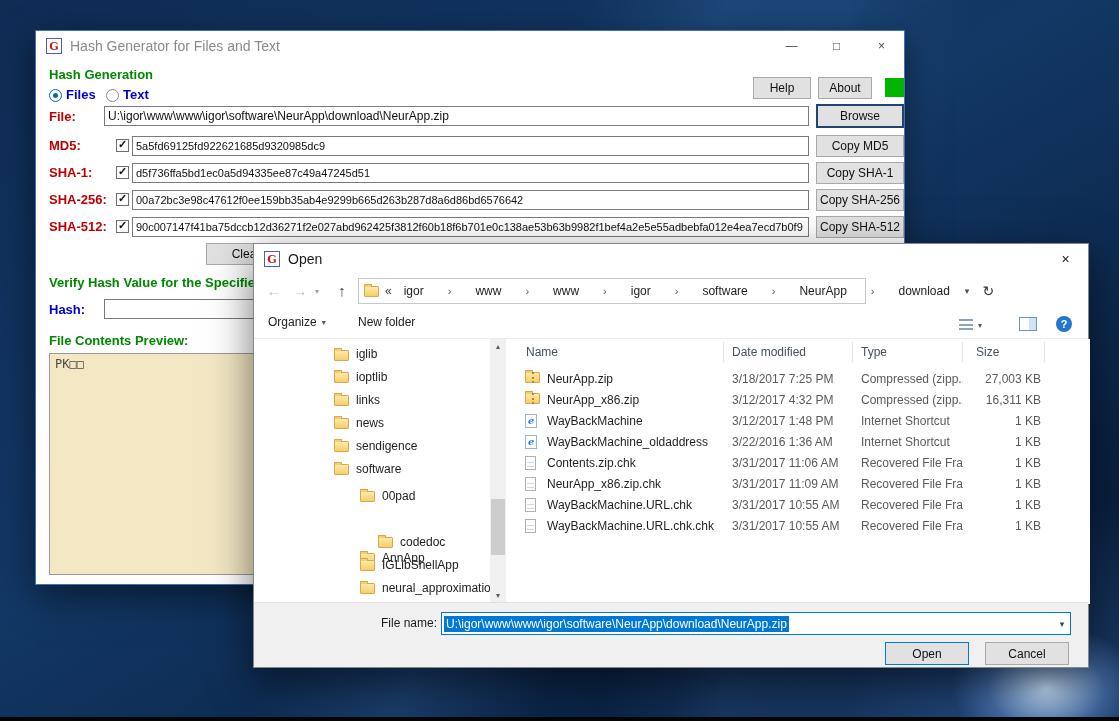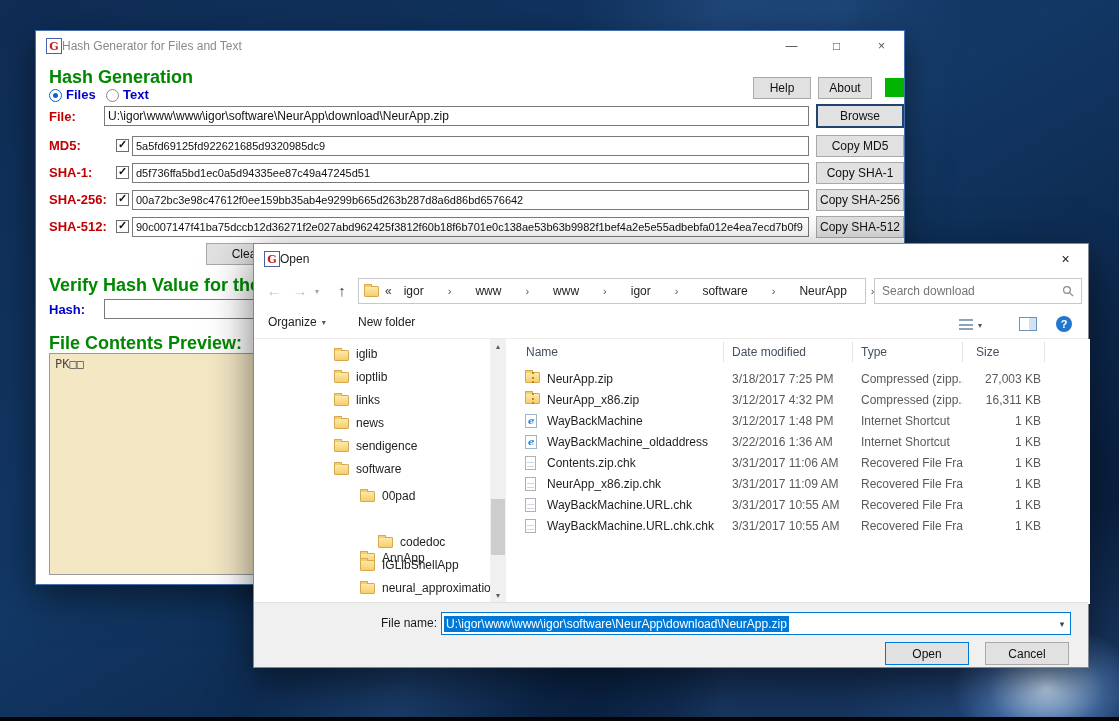--- a/index.html
+++ b/index.html
@@ -11,33 +11,33 @@
       linear-gradient(115deg, rgba(10,30,60,0) 40%, rgba(90,150,230,.18) 50%, rgba(10,30,60,0) 60%),
       linear-gradient(100deg, rgba(10,30,60,0) 58%, rgba(90,150,230,.14) 68%, rgba(10,30,60,0) 78%),
       linear-gradient(150deg,#0f2c55 0%,#123865 45%,#0a2142 80%,#071833 100%);}
   .taskbar-strip{position:absolute;left:0;bottom:0;width:100%;height:4px;background:#050505;z-index:40}
 
   .window{position:absolute;background:#fff}
   .hash-window{left:35px;top:30px;width:870px;height:555px;border:1px solid #4472b0;box-shadow:0 12px 34px rgba(0,0,0,.5);z-index:10}
   .open-dialog{left:253px;top:243px;width:836px;height:425px;border:1px solid #828790;box-shadow:0 14px 40px rgba(0,0,0,.55);z-index:20}
 
   .titlebar{position:relative;height:30px;display:flex;align-items:center;padding-left:10px;background:#fff}
-  .win-title{font-size:12px;color:#8a8a8a;white-space:nowrap}
+  .win-title{font-size:14px;color:#8a8a8a;margin-left:8px;white-space:nowrap}
   .win-title.dark{color:#1a1a1a}
   .win-controls{position:absolute;right:0;top:0;height:30px;display:flex}
   .wc{width:45px;height:30px;line-height:30px;text-align:center;font-size:12px;color:#4d4d4d}
   .dlg-close{position:absolute;right:0;top:0;width:45px;height:30px;line-height:30px;text-align:center;font-size:14px;color:#1a1a1a}
 
   .app-icon{width:16px;height:16px;border:1px solid #4a5fae;background:#fff;display:flex;align-items:center;justify-content:center;flex:0 0 auto}
   .app-icon-glyph{font-size:11px;font-weight:bold;color:#c02020;font-family:"DejaVu Serif",serif;line-height:1}
 
   
   .hash-body{position:absolute;top:30px;left:0;right:0;bottom:0}
   .hash-body > *{position:absolute}
-  .green-label{color:#008800;font-weight:bold;font-size:18px;white-space:nowrap}
+  .green-label{color:#008800;font-weight:bold;font-size:13px;white-space:nowrap}
   .red-label{color:#c00000;font-weight:bold;font-size:13px;white-space:nowrap}
   .blue-label{color:#0000cc;font-weight:bold;font-size:13px;white-space:nowrap}
   .radio{width:13px;height:13px;border:1px solid #8a8a8a;border-radius:50%;background:#fff}
   .radio.checked{border-color:#0a64c8}
   .radio.checked::after{content:"";position:absolute;left:3px;top:3px;width:5px;height:5px;border-radius:50%;background:#0a64c8}
   .checkbox{width:13px;height:13px;border:1px solid #6e6e6e;background:#fff;position:absolute}
   .checkbox::after{content:"✓";position:absolute;left:1px;top:-2px;font-size:11px;color:#111;font-weight:bold}
   .text-input{border:1px solid #7a7a7a;height:20px;font-size:12px;padding:0 3px;font-family:inherit;color:#111;outline:none;background:#fff}
   .hash-input{font-size:11px}
   .btn{appearance:none;position:absolute;background:#e1e1e1;border:1px solid #a9a9a9;font-family:inherit;font-size:12px;color:#111;height:22px;cursor:default;white-space:nowrap}
@@ -217,27 +217,20 @@
             <span class="crumb">software</span>
             <span class="crumb-sep">›</span>
             <span class="crumb">NeurApp</span>
             <span class="crumb-sep">›</span>
             <span class="crumb">download</span>
           </span>
         <span class="crumb-caret">▾</span>
         <span class="crumb-refresh">↻</span>
       </div>
 
-      <div class="searchbox">
-        <input type="text" placeholder="Search download" style="">
-        <svg width="12" height="12" viewBox="0 0 12 12">
-          <circle cx="5" cy="5" r="3.4" fill="none" stroke="#8a8a8a" stroke-width="1.2"></circle>
-          <line x1="7.8" y1="7.8" x2="11" y2="11" stroke="#8a8a8a" stroke-width="1.2"></line>
-        </svg>
-      </div>
     </div>
 
     <div class="toolbar">
       <span class="tb-item" style="left:14px">
         <span>Organize</span>
         <span class="tb-chev">▾</span>
       </span>
       <span class="tb-item" style="left:104px">New folder</span>
       <span class="view-lines"></span>
       <span class="view-caret">▾</span>

